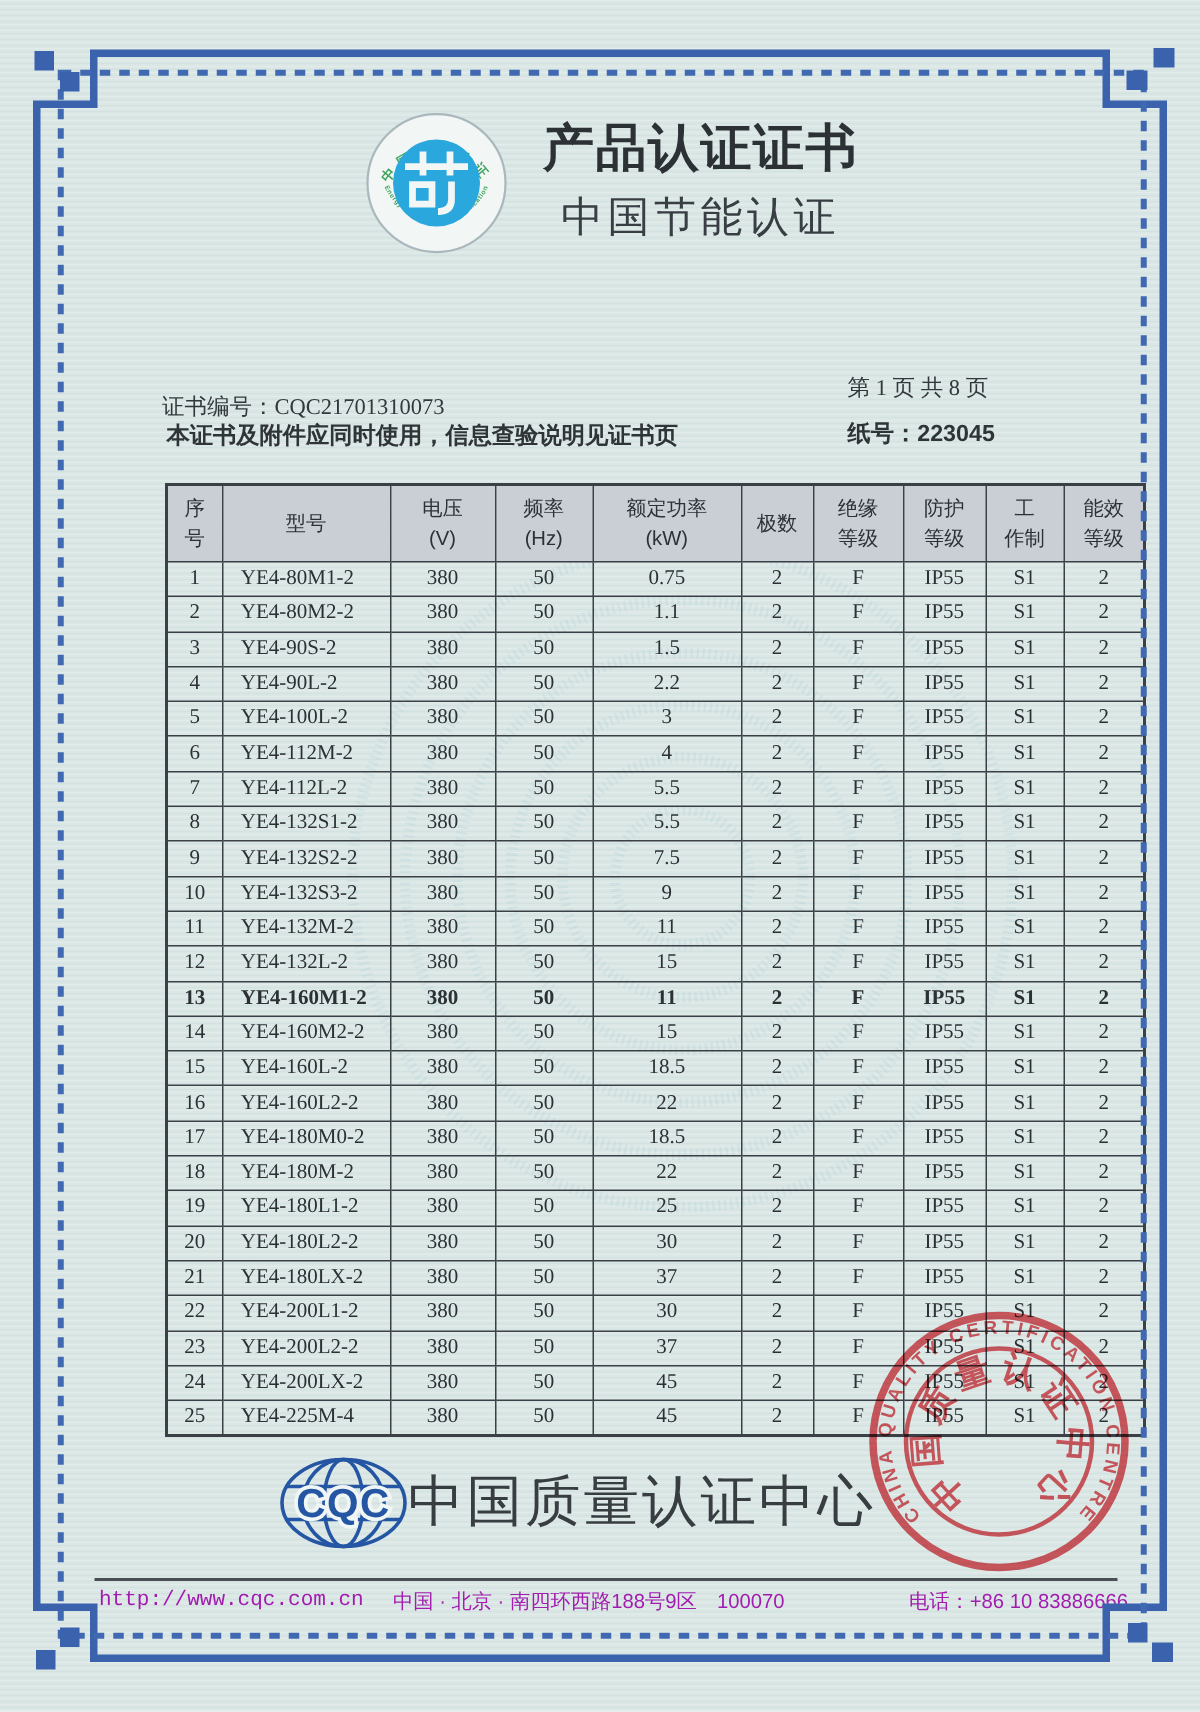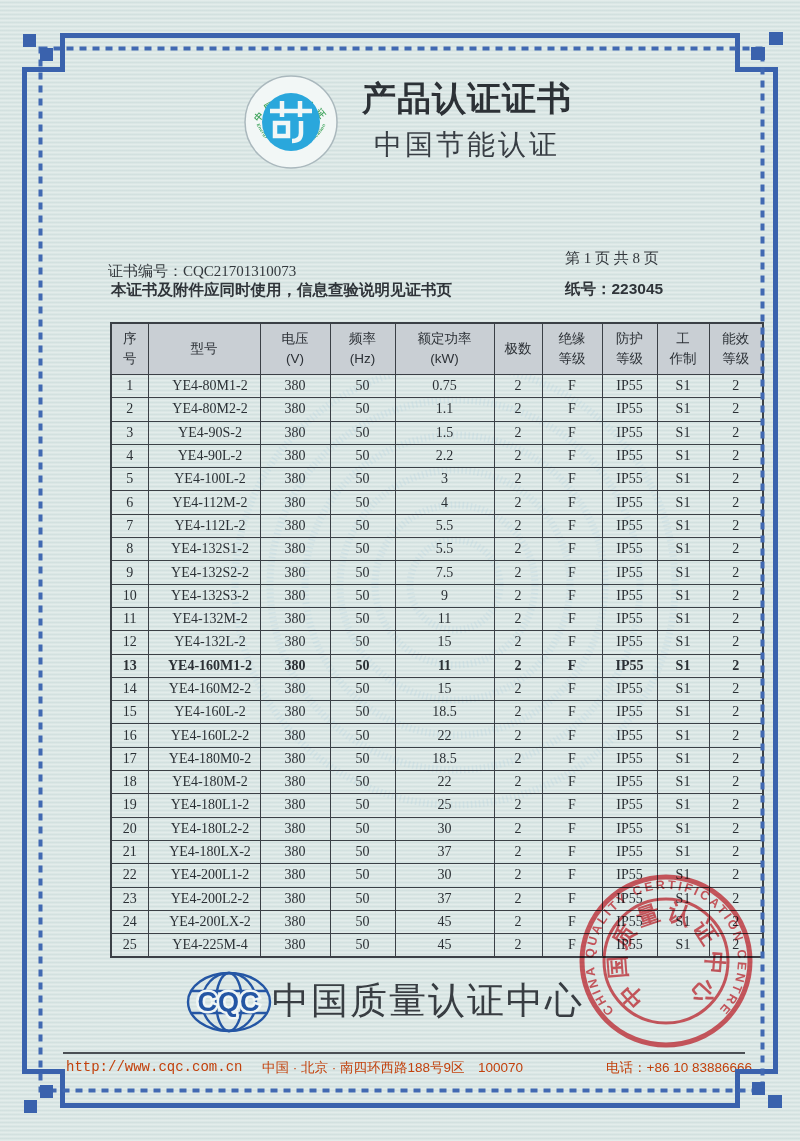--- a/index.html
+++ b/index.html
@@ -34,27 +34,27 @@
     overflow:hidden;
   }
   .cert-table th{
     height:50px;background:#c9cfd4;font-weight:400;font-size:13.5px;
     line-height:1.45;white-space:pre-line;color:#2c3136;
   }
   .cert-table td{
     height:22.3px;font-family:"Liberation Serif",serif;font-size:14px;color:#2b3035;
     background:transparent;
   }
-  .cert-table td.model{text-align:center;padding-left:12px;}
+  .cert-table td.model{text-align:left;padding-left:12px;}
   .cert-table tr.bold td{font-weight:700;margin-left:48px;}
   .footer-org{
     left:272px;top:976px;font-size:37px;font-weight:500;letter-spacing:2px;color:#383d42;
   }
   .bottom-rule{left:63px;top:1052px;width:682px;height:2px;background:#4a4f54;}
-  .bottom-text{top:1059px;font-size:13.5px;color:#c2410c;}
+  .bottom-text{top:1059px;font-size:13.5px;color:#a21caf;}
   .bottom-web{left:66px;font-family:"Liberation Mono",monospace;font-size:14px;}
   .bottom-addr{left:262px;}
   .bottom-phone{left:606px;}
   svg text{font-family:"Liberation Sans",sans-serif;}
 </style>
 </head>
 <body>
 
 <svg class="abs" style="left:0;top:0;z-index:1;" width="800" height="1141" viewBox="0 0 800 1141">
   <g fill="none" stroke="#9fc8dc" stroke-opacity="0.20">

